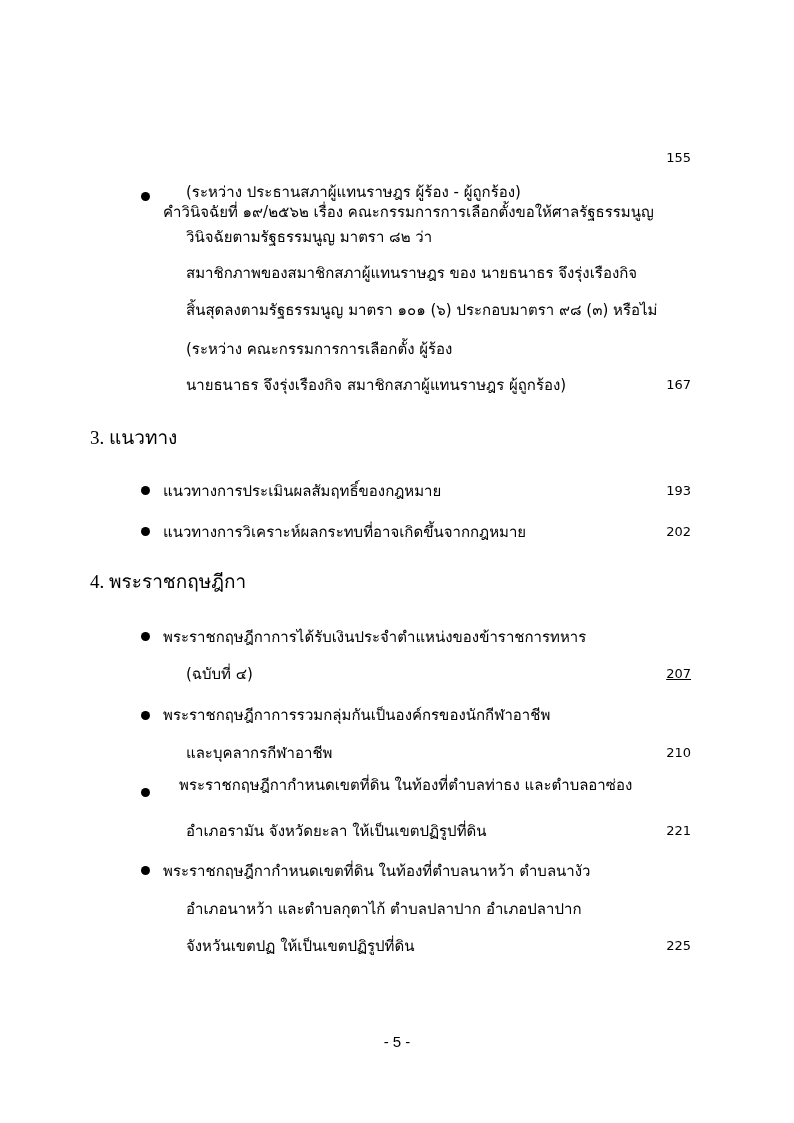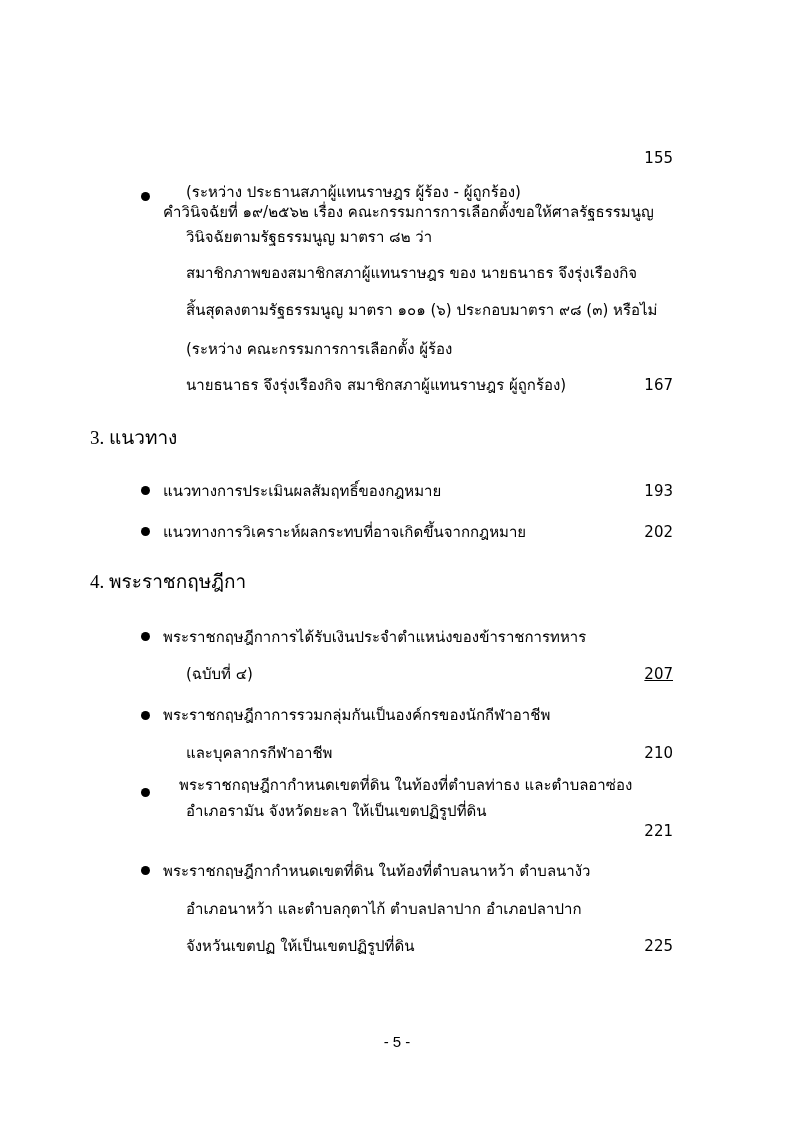--- a/index.html
+++ b/index.html
@@ -16,22 +16,22 @@
       font-family: "DejaVu Sans", "Liberation Sans", sans-serif;
     }
     .line {
       position: absolute;
       font-size: 15px;
       line-height: 20px;
       white-space: nowrap;
     }
     .page-no {
       position: absolute;
-      right: 121px;
-      font-size: 15px;
+      right: 103px;
+      font-size: 13px;
       line-height: 20px;
       text-align: right;
     }
     .bullet {
       position: absolute;
       width: 9px;
       height: 9px;
       border-radius: 50%;
       background: #000;
     }
@@ -85,21 +85,21 @@
 <div class="line" style="left:186px; top:664px;">(ฉบับที่ ๔)</div>
 <div class="page-no" style="top:664px;text-decoration:underline;">207</div>
 
 <div class="bullet" style="left:141px; top:711px;"></div>
 <div class="line" style="left:163px; top:705px;">พระราชกฤษฎีกาการรวมกลุ่มกันเป็นองค์กรของนักกีฬาอาชีพ</div>
 <div class="line" style="left:186px; top:743px;">และบุคลากรกีฬาอาชีพ</div>
 <div class="page-no" style="top:743px;">210</div>
 
 <div class="bullet" style="left:141px; top:788px;"></div>
 <div class="line" style="left:163px; top:775px;margin-left:16px;">พระราชกฤษฎีกากำหนดเขตที่ดิน ในท้องที่ตำบลท่าธง และตำบลอาซ่อง</div>
-<div class="line" style="left:186px; top:801px;">อำเภอรามัน จังหวัดยะลา  ให้เป็นเขตปฏิรูปที่ดิน</div>
+<div class="line" style="left:186px; top:821px;">อำเภอรามัน จังหวัดยะลา  ให้เป็นเขตปฏิรูปที่ดิน</div>
 <div class="page-no" style="top:821px;margin-left:39px;">221</div>
 
 <div class="bullet" style="left:141px; top:866px;"></div>
 <div class="line" style="left:163px; top:861px;">พระราชกฤษฎีกากำหนดเขตที่ดิน ในท้องที่ตำบลนาหว้า ตำบลนางัว</div>
 <div class="line" style="left:186px; top:899px;">อำเภอนาหว้า และตำบลกุตาไก้ ตำบลปลาปาก อำเภอปลาปาก</div>
 <div class="line" style="left:186px; top:936px;">จังหวันเขตปฏ ให้เป็นเขตปฏิรูปที่ดิน</div>
 <div class="page-no" style="top:936px;">225</div>
 
 <div class="footer">- 5 -</div>
 

